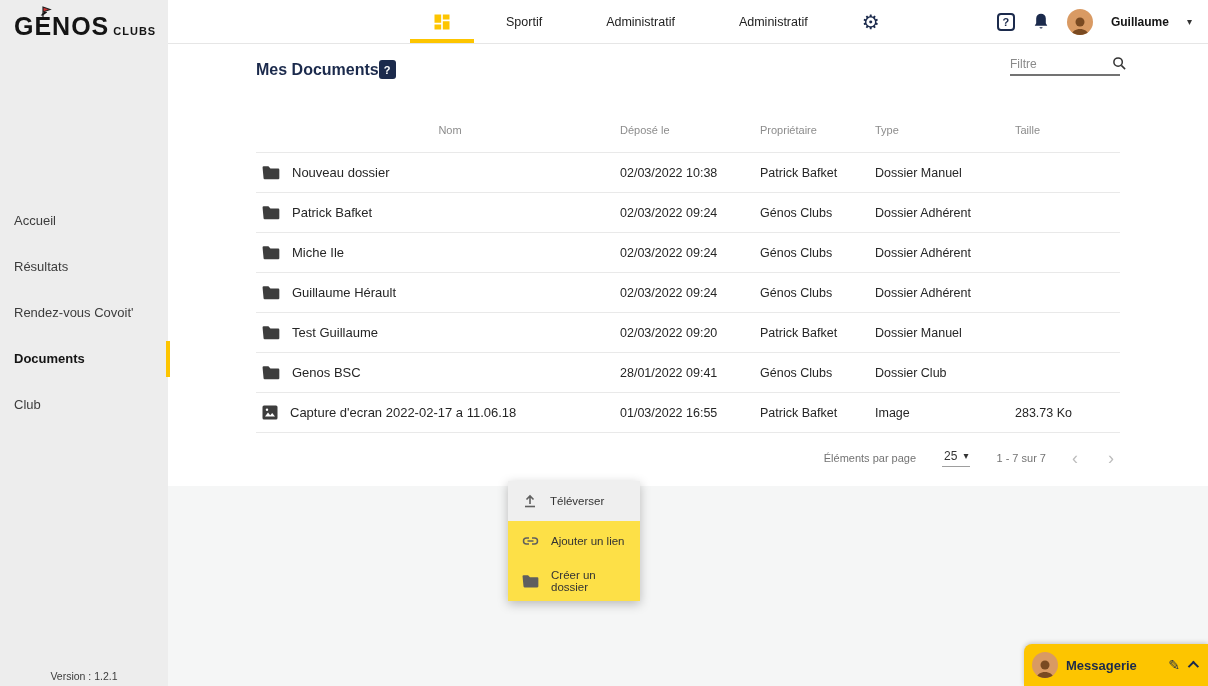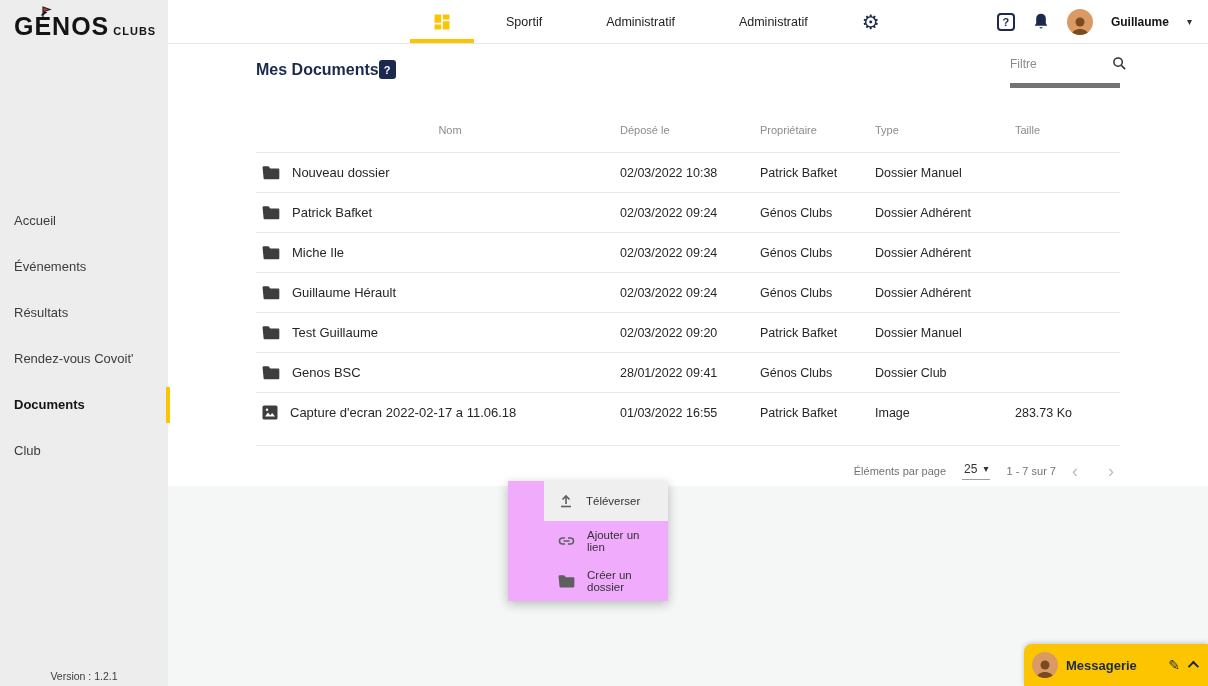--- a/index.html
+++ b/index.html
@@ -39,40 +39,40 @@
   .caret-down { font-size:10px; color:#333; }
 
   
   .content-bg { position:absolute; left:168px; top:44px; right:0; bottom:0; background:#f5f6f6; z-index:0; }
   .white-panel { position:absolute; left:168px; top:44px; right:0; height:442px; background:#fff; z-index:1; }
 
   .page-header { position:absolute; left:256px; top:60px; z-index:2; display:flex; align-items:center; }
   .page-title { font-size:16px; font-weight:bold; color:#1b2a4c; }
   .title-badge { width:17px; height:19px; background:#1b2a4c; border-radius:3px; color:#fff; font-size:11px; font-weight:bold; display:flex; align-items:center; justify-content:center; cursor:pointer; }
 
-  .filter-field { position:absolute; right:88px; top:56px; z-index:2; display:flex; align-items:flex-end; gap:22px; border-bottom:5px solid #737373; padding-bottom:12px; width:110px; }
+  .filter-field { position:absolute; right:88px; top:56px; z-index:2; display:flex; align-items:flex-end; gap:22px; border-bottom:2px solid #737373; padding-bottom:3px; width:110px; }
   .filter-field input { border:none; outline:none; background:transparent; width:80px; font-size:12px; font-family:"Liberation Sans", sans-serif; color:#333; }
   .filter-field input::placeholder { color:#8a8a8a; }
 
   
   .table { position:absolute; left:256px; top:108px; width:864px; z-index:2; }
   .thead, .trow, .tfoot { display:grid; grid-template-columns:364px 140px 115px 140px 105px; align-items:center; }
   .thead { height:44px; font-size:11px; color:#8c8c8c; }
   .thead .cell:first-child { padding-left:24px;text-align:center; }
   .trow { height:40px; border-top:1px solid #e9e9e9; font-size:12.5px; color:#262626; cursor:pointer; }
   .cell.name { padding-left:6px; display:flex; align-items:center; gap:12px; font-size:13px; overflow:hidden; white-space:nowrap; }
   .row-icon { display:flex; align-items:center; }
-  .tfoot-wrap { border-top:1px solid #e9e9e9; height:50px; display:flex; align-items:center; justify-content:flex-end; gap:16px; font-size:11px; color:#737373;margin-top:13px; }
+  .tfoot-wrap { border-top:1px solid #e9e9e9; height:50px; display:flex; align-items:center; justify-content:flex-end; gap:26px; font-size:11px; color:#737373; }
   .page-size { display:flex; align-items:center; gap:6px; border-bottom:1px solid #9e9e9e; padding:0 2px 3px 2px; cursor:pointer; }
   .page-size-value { font-size:12px; color:#333; }
   .pager-chevrons { display:flex; gap:30px; margin-right:6px; }
   .pager-chevrons span { font-size:18px; color:#bdbdbd; line-height:1; cursor:pointer; }
 
   
-  .action-menu { position:absolute; left:508px; top:481px; width:160px; background:#f0abfc; box-shadow:0 3px 10px rgba(0,0,0,0.25); z-index:4;padding-left:36px; }
+  .action-menu { position:absolute; left:508px; top:481px; width:132px; background:#fde047; box-shadow:0 3px 10px rgba(0,0,0,0.25); z-index:4; }
   .menu-item { height:40px; display:flex; align-items:center; gap:12px; padding:0 14px; font-size:11.5px; color:#333; cursor:pointer; }
   .menu-item.hover { background:#efefef; }
 
   
   .messenger { position:absolute; right:0; bottom:0; width:184px; height:42px; background:#fdc500; border-radius:8px 0 0 0; display:flex; align-items:center; gap:8px; padding:0 12px 0 8px; box-shadow:0 -1px 5px rgba(0,0,0,0.2); z-index:5; cursor:pointer; }
   .messenger .avatar { width:26px; height:26px; }
   .messenger-label { font-size:13px; font-weight:bold; color:#1b2a4c; flex:1; }
   .pencil { font-size:14px; color:#1b2a4c; cursor:pointer; }
   .chev-up { width:8px; height:8px; border-top:2px solid #1b2a4c; border-right:2px solid #1b2a4c; transform:rotate(-45deg) translateY(2px); cursor:pointer; }
 
@@ -88,21 +88,20 @@
   <div class="logo">
     <span class="flag-icon">
       <svg width="11" height="12" viewBox="0 0 11 12">
           <path d="M2 11V1l7 2.5L2 6" fill="#c33" stroke="#222" stroke-width="1.2" fill-rule="evenodd"></path>
         </svg>
     </span>
     <span class="brand-main">GÉNOS</span><span class="brand-sub">CLUBS</span>
   </div>
   <nav class="nav">
     <div class="nav-item">Accueil</div>
-    <div class="nav-item">Événements</div>
     <div class="nav-item">Résultats</div>
     <div class="nav-item">Rendez-vous Covoit'</div>
     <div class="nav-item active">Documents</div>
     <div class="nav-item">Club</div>
   </nav>
   <div class="version">Version : 1.2.1</div>
 </aside>
 
 <header class="topnav">
   <div class="tab-spacer"></div>

